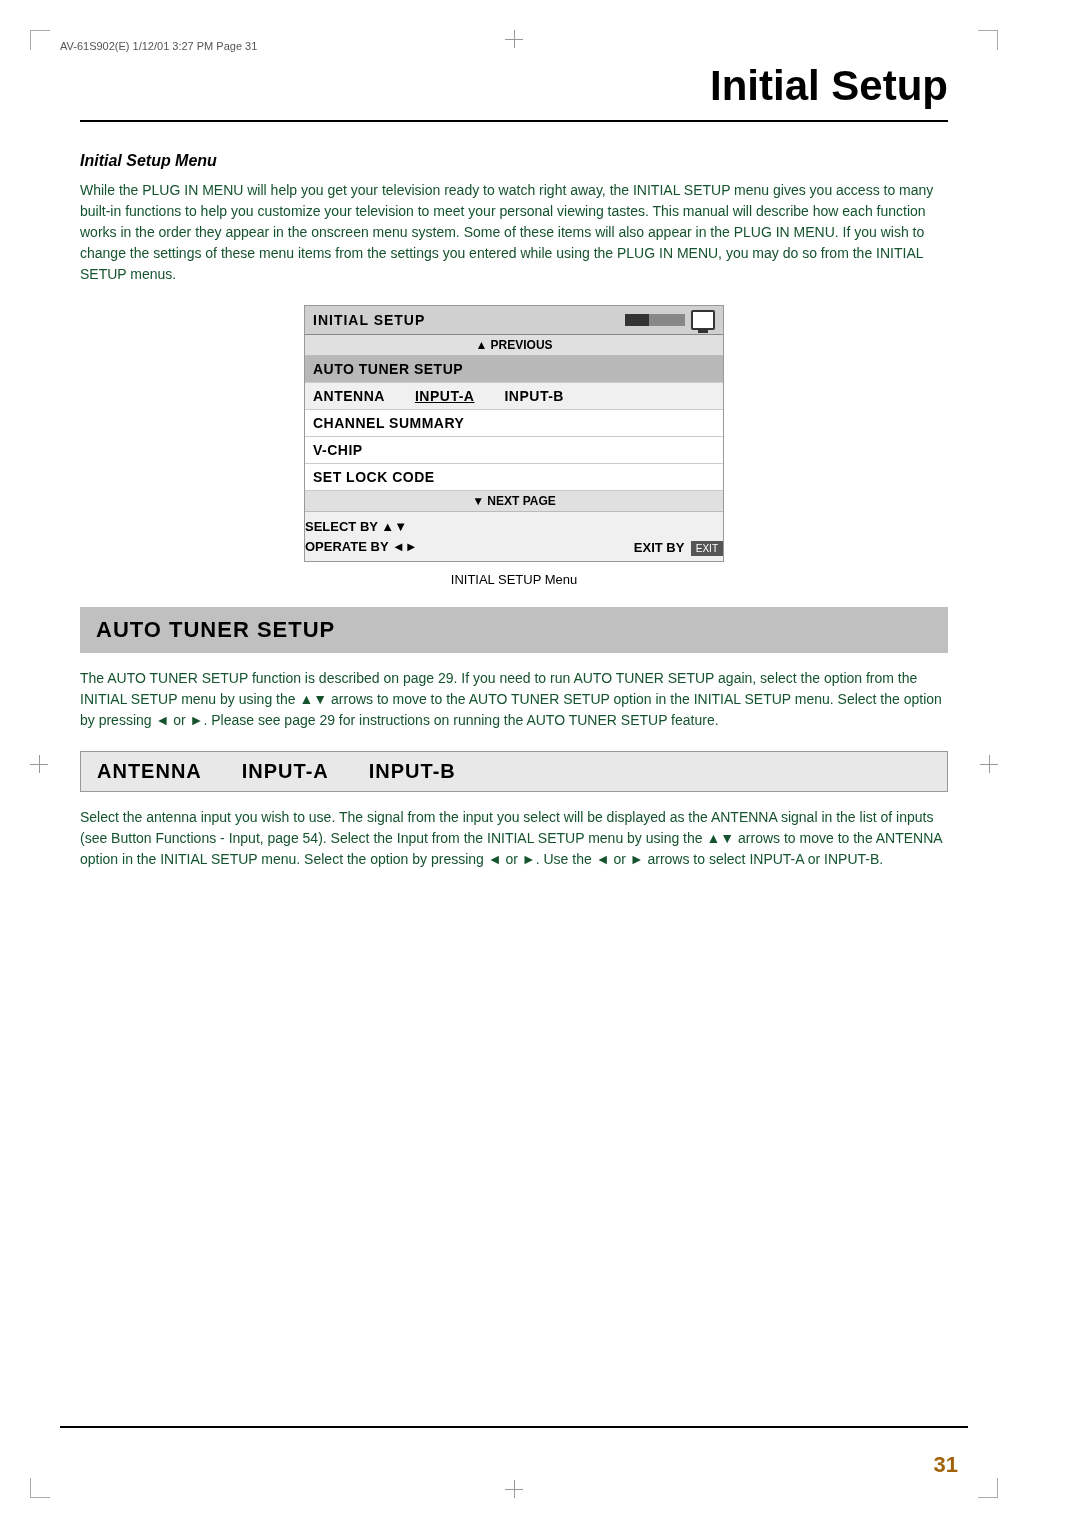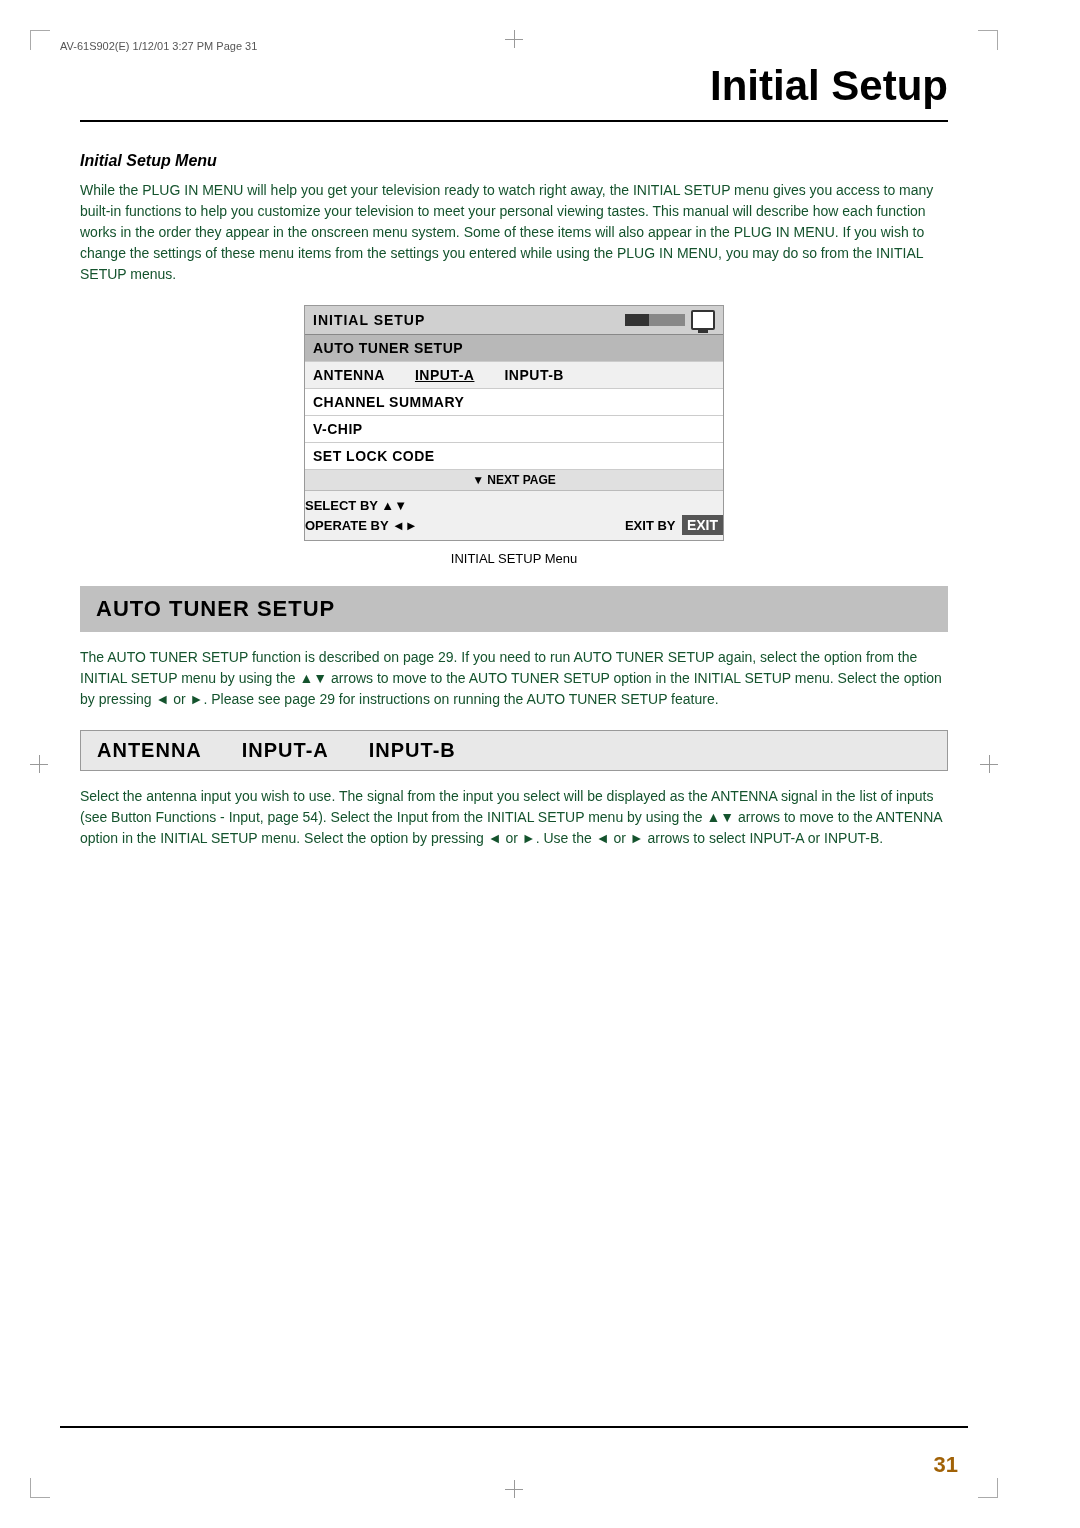--- a/index.html
+++ b/index.html
@@ -244,22 +244,22 @@
       font-size: 13px;
       font-weight: bold;
       color: #000;
       text-align: right;
     }
 
     .exit-box {
       display: inline-block;
       background: #555;
       color: #fff;
-      font-size: 14px;
-      font-weight: bold;
+      font-size: 10px;
+      font-weight: normal;
       padding: 2px 5px;
       margin-left: 3px;
     }
 
     .menu-caption {
       text-align: center;
       font-size: 13px;
       color: #000;
       margin-bottom: 20px;
     }
@@ -334,20 +334,21 @@
       <div class="menu-header">
         <span class="menu-header-left">INITIAL SETUP</span>
         <div class="menu-header-right">
           <div class="progress-bar-bg">
             <div class="progress-bar-fill"></div>
           </div>
           <div class="icon-tv"></div>
         </div>
       </div>
 
+      <div class="menu-previous">▲  PREVIOUS</div>
 
       <div class="menu-row menu-row-highlight">AUTO TUNER SETUP</div>
 
       <div class="menu-row-antenna">
         <span>ANTENNA</span>
         <span class="selected">INPUT-A</span>
         <span>INPUT-B</span>
       </div>
 
       <div class="menu-row">CHANNEL SUMMARY</div>

